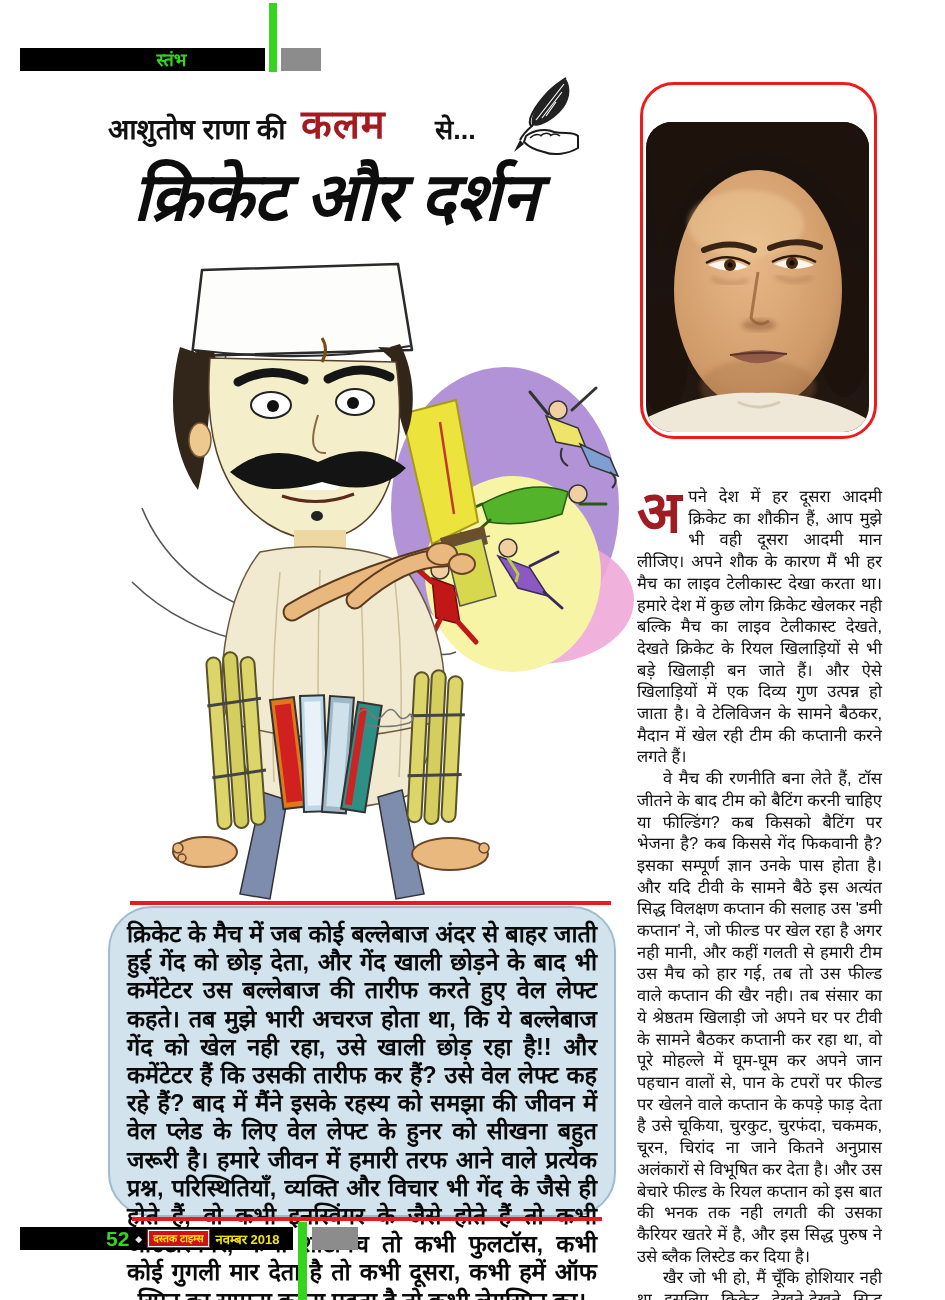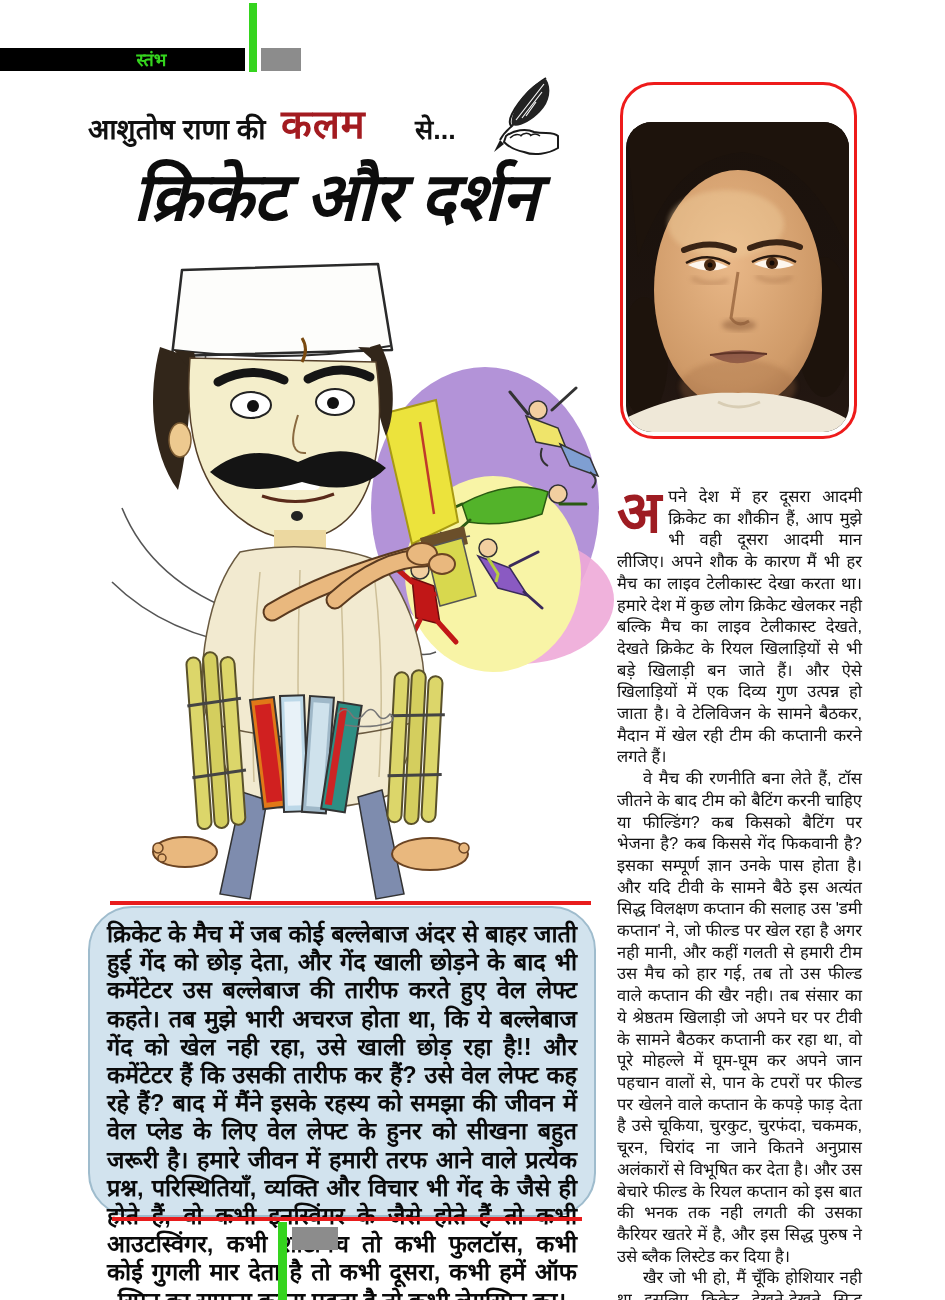--- a/index.html
+++ b/index.html
@@ -1,20 +1,20 @@
 <!DOCTYPE html>
 <html><head>
 <meta charset="utf-8">
 <style>
   html,body{margin:0;padding:0;background:#e8e8e8;}
   .page{
     position:relative;width:945px;height:1300px;background:#ffffff;
     font-family:"Liberation Sans",sans-serif;overflow:hidden;margin:0 auto;
   }
-  .abs{position:absolute;}
+  .abs{position:absolute;margin-left:20px;}
   
   .topbar-black{left:0;top:48px;width:245px;height:23px;background:#000;display:flex;align-items:center;justify-content:center;padding-left:58px;box-sizing:border-box;}
   .topbar-black span{color:#35d41e;font-size:18px;font-weight:700;line-height:1;}
   .green-bar-top{left:249px;top:3px;width:8px;height:69px;background:#35d41e;}
   .gray-box-top{left:261px;top:48px;width:40px;height:23px;background:#8c8c8c;}
   
   .byline-pre{left:88px;top:109px;font-size:28px;font-weight:700;color:#111;}
   .byline-kalam{left:281px;top:95px;font-size:40px;font-weight:700;color:#a31b20;letter-spacing:1px;}
   .byline-suf{left:415px;top:110px;font-size:27px;font-weight:700;color:#111;}
   .quill{left:476px;top:76px;width:84px;height:88px;}
@@ -248,16 +248,22 @@
     <p class="indent">वे मैच की रणनीति बना लेते हैं, टॉस जीतने के बाद टीम को बैटिंग करनी चाहिए या फील्डिंग? कब किसको बैटिंग पर भेजना है? कब किससे गेंद फिकवानी है? इसका सम्पूर्ण ज्ञान उनके पास होता है। और यदि टीवी के सामने बैठे इस अत्यंत सिद्ध विलक्षण कप्तान की सलाह उस 'डमी कप्तान' ने, जो फील्ड पर खेल रहा है अगर नही मानी, और कहीं गलती से हमारी टीम उस मैच को हार गई, तब तो उस फील्ड वाले कप्तान की खैर नही। तब संसार का ये श्रेष्ठतम खिलाड़ी जो अपने घर पर टीवी के सामने बैठकर कप्तानी कर रहा था, वो पूरे मोहल्ले में घूम-घूम कर अपने जान पहचान वालों से, पान के टपरों पर फील्ड पर खेलने वाले कप्तान के कपड़े फाड़ देता है उसे चूकिया, चुरकुट, चुरफंदा, चकमक, चूरन, चिरांद ना जाने कितने अनुप्रास अलंकारों से विभूषित कर देता है। और उस बेचारे फील्ड के रियल कप्तान को इस बात की भनक तक नही लगती की उसका कैरियर खतरे में है, और इस सिद्ध पुरुष ने उसे ब्लैक लिस्टेड कर दिया है।</p>
     <p class="indent">खैर जो भी हो, मैं चूँकि होशियार नही था इसलिए क्रिकेट देखते-देखते सिद्ध क्रिकेटर तो नहीं बन पाया किंतु सम्मान पूर्वक जीवन जीने</p>
   </div>
 
   <div class="abs redline-top"></div>
   <div class="abs quotebox">
     <p>क्रिकेट के मैच में जब कोई बल्लेबाज अंदर से बाहर जाती हुई गेंद को छोड़ देता, और गेंद खाली छोड़ने के बाद भी कमेंटेटर उस बल्लेबाज की तारीफ करते हुए वेल लेफ्ट कहते। तब मुझे भारी अचरज होता था, कि ये बल्लेबाज गेंद को खेल नही रहा, उसे खाली छोड़ रहा है!! और कमेंटेटर हैं कि उसकी तारीफ कर हैं? उसे वेल लेफ्ट कह रहे हैं? बाद में मैंने इसके रहस्य को समझा की जीवन में वेल प्लेड के लिए वेल लेफ्ट के हुनर को सीखना बहुत जरूरी है। हमारे जीवन में हमारी तरफ आने वाले प्रत्येक प्रश्न, परिस्थितियाँ, व्यक्ति और विचार भी गेंद के जैसे ही होते हैं, वो कभी इनस्विंगर के जैसे होते हैं तो कभी आउटस्विंगर, कभी शॉर्टपिच तो कभी फुलटॉस, कभी कोई गुगली मार देता है तो कभी दूसरा, कभी हमें ऑफ स्पिन का सामना करना पड़ता है तो कभी लेगस्पिन का।</p>
   </div>
   <div class="abs redline-bottom"></div>
 
+  <div class="abs footer-black">
+    <span class="pagenum">52</span>
+    <span class="diamond">◆</span>
+    <span class="maglogo">दस्तक टाइम्स</span>
+    <span class="issue">नवम्बर 2018</span>
+  </div>
   <div class="abs green-bar-bottom"></div>
   <div class="abs gray-box-bottom"></div>
 
 </div>
 
 </body></html>

